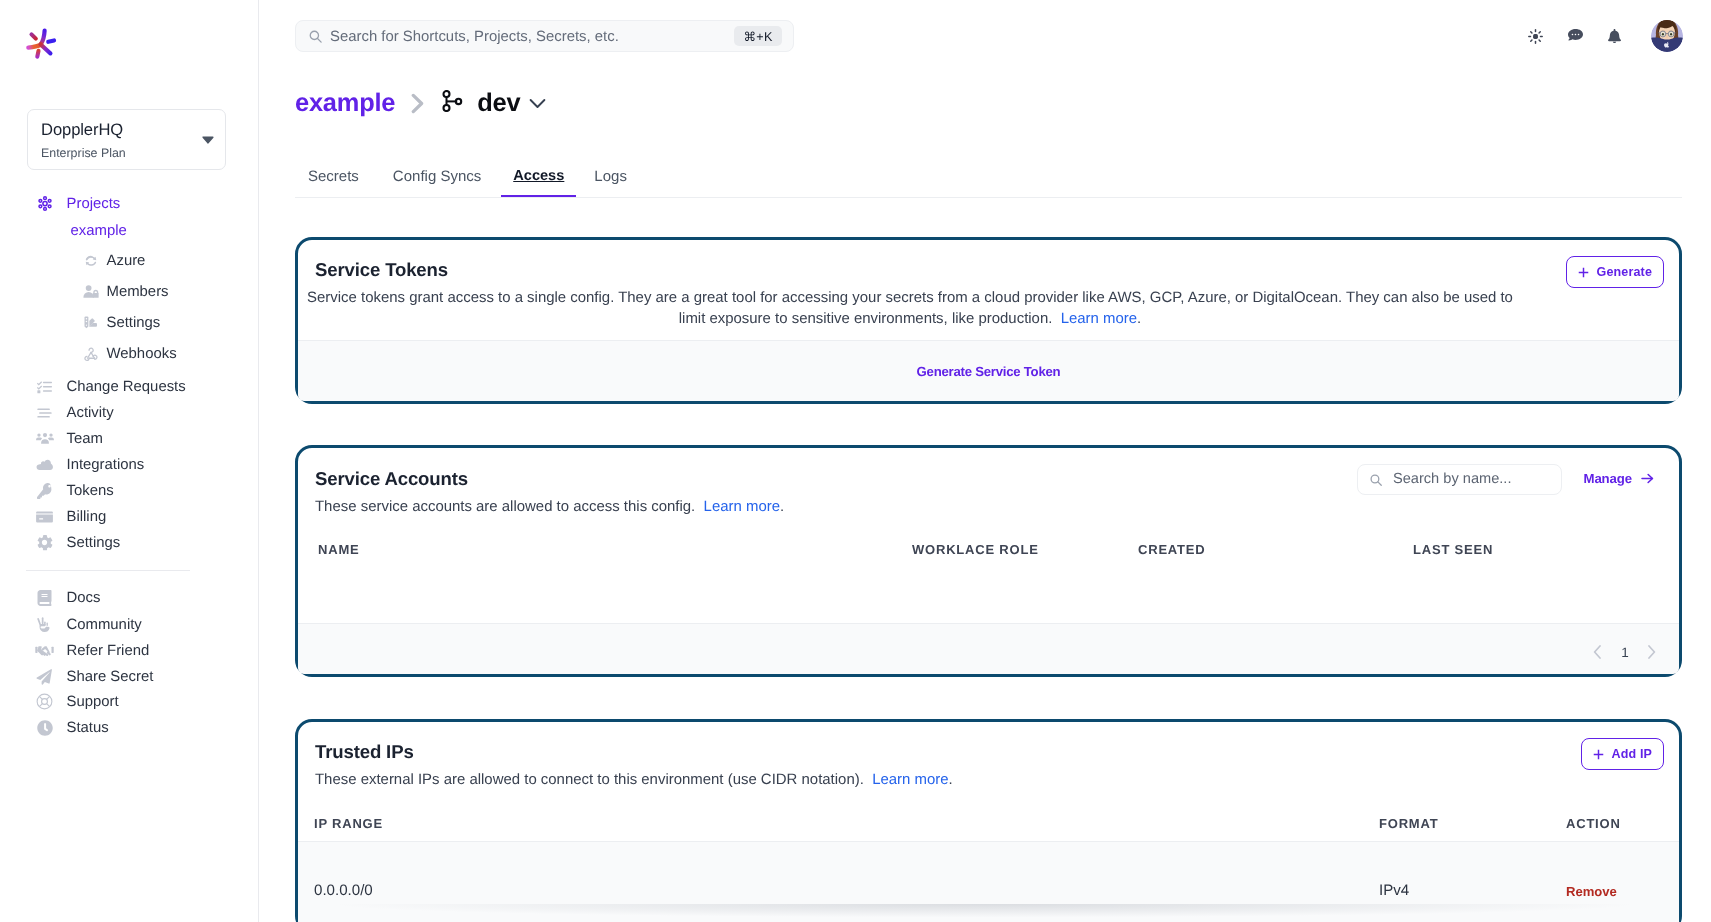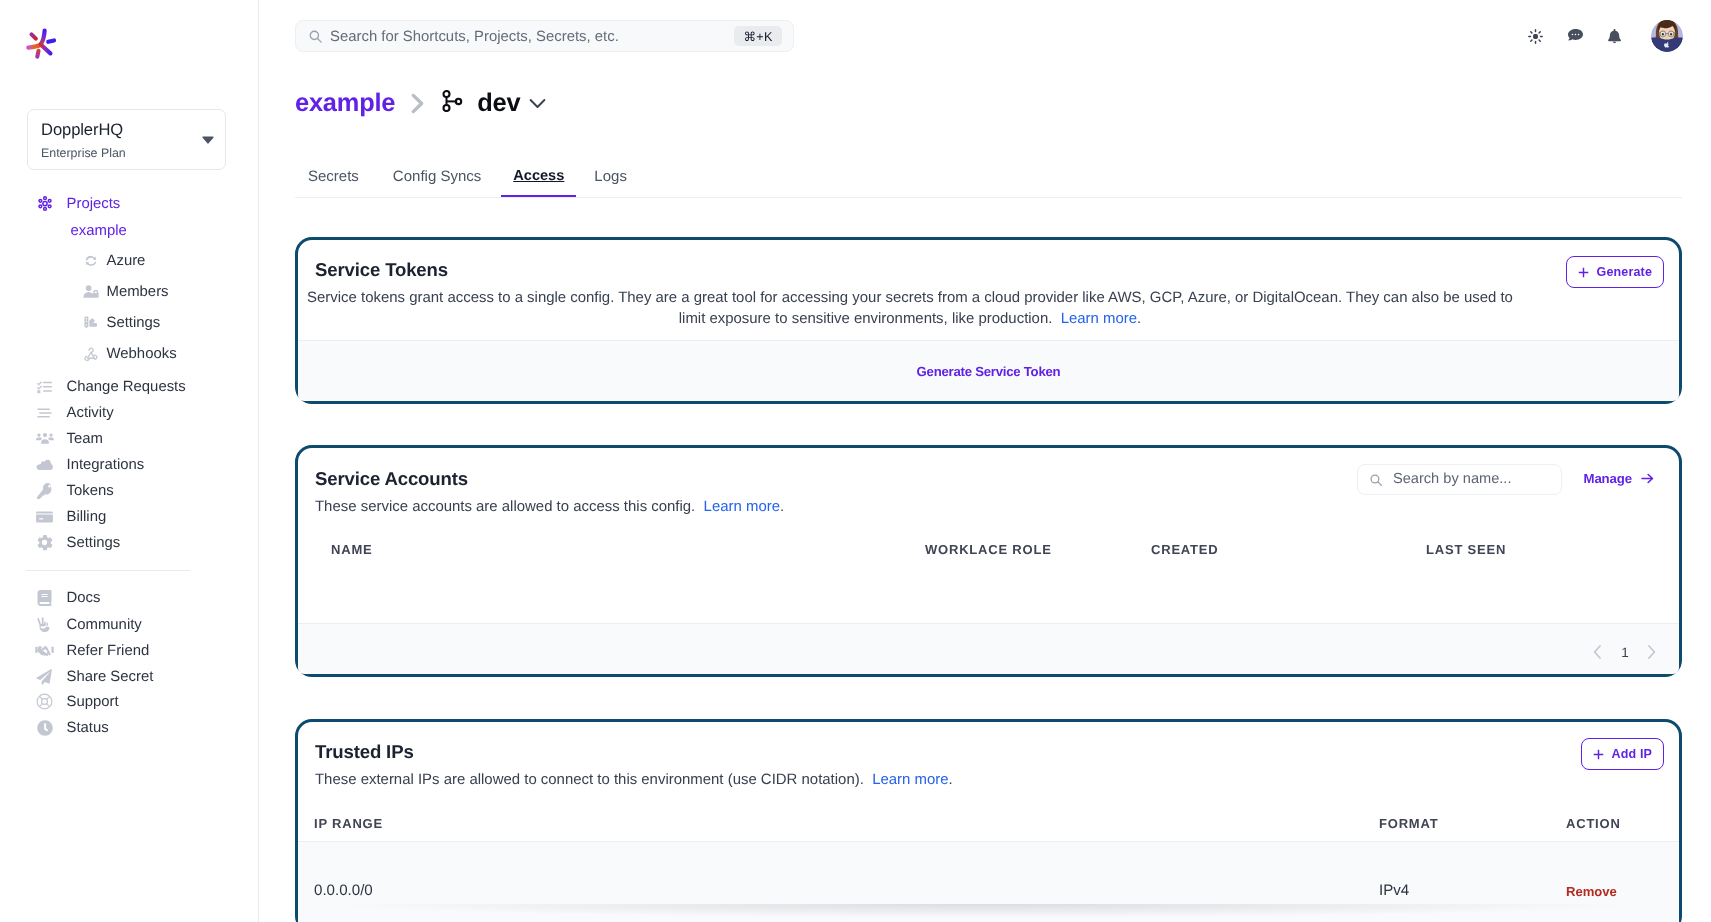--- a/index.html
+++ b/index.html
@@ -74,21 +74,21 @@
   .btn-outline .plus { margin-right:8px; display:flex; align-items:center; }
 
   
   .c2-title { position:absolute; left:17px; top:20px; }
   .c2-desc { position:absolute; left:17px; top:48px; }
   .c2-search { position:absolute; right:117px; top:16px; width:205px; height:31px; border:1px solid #edeff2; border-radius:8px; background:#fff; }
   .c2-search .sa-icon { position:absolute; left:11px; top:8px; }
   .c2-search .sa-ph { position:absolute; left:35px; top:6px; font-size:14.6px; color:#5c6472; }
   .c2-manage { position:absolute; right:25px; top:23px; display:flex; align-items:center; font-size:13.2px; font-weight:bold; color:#6122e7; text-decoration:none; letter-spacing:-0.1px; }
   .c2-manage .ar { margin-left:9px; display:flex; align-items:center; }
-  .c2-head { position:absolute; left:17px; right:0; top:94px; height:26px;text-align:center; }
+  .c2-head { position:absolute; left:4px; right:0; top:94px; height:26px;text-align:center; }
   .c2-empty { position:absolute; left:0; right:0; top:122px; height:53px; display:flex; align-items:center; justify-content:center; font-size:14.7px; color:#2d3441; }
   .c2-pager { position:absolute; left:0; right:0; top:175px; bottom:0; border-bottom-left-radius:6px; border-bottom-right-radius:6px; }
   .c2-pager .pg-btn { position:absolute; top:17px; width:22px; height:22px; display:flex; align-items:center; justify-content:center; }
   .c2-pager .pg-prev { right:71px; }
   .c2-pager .pg-next { right:17px; }
   .c2-pager .pg-num { right:42px; width:24px; }
   .c2-pager .pg-num { position:absolute; top:17px; height:22px; display:flex; align-items:center; justify-content:center; font-size:13.5px; color:#374151; }
 
   
   .c3-title { position:absolute; left:17px; top:19px; }

